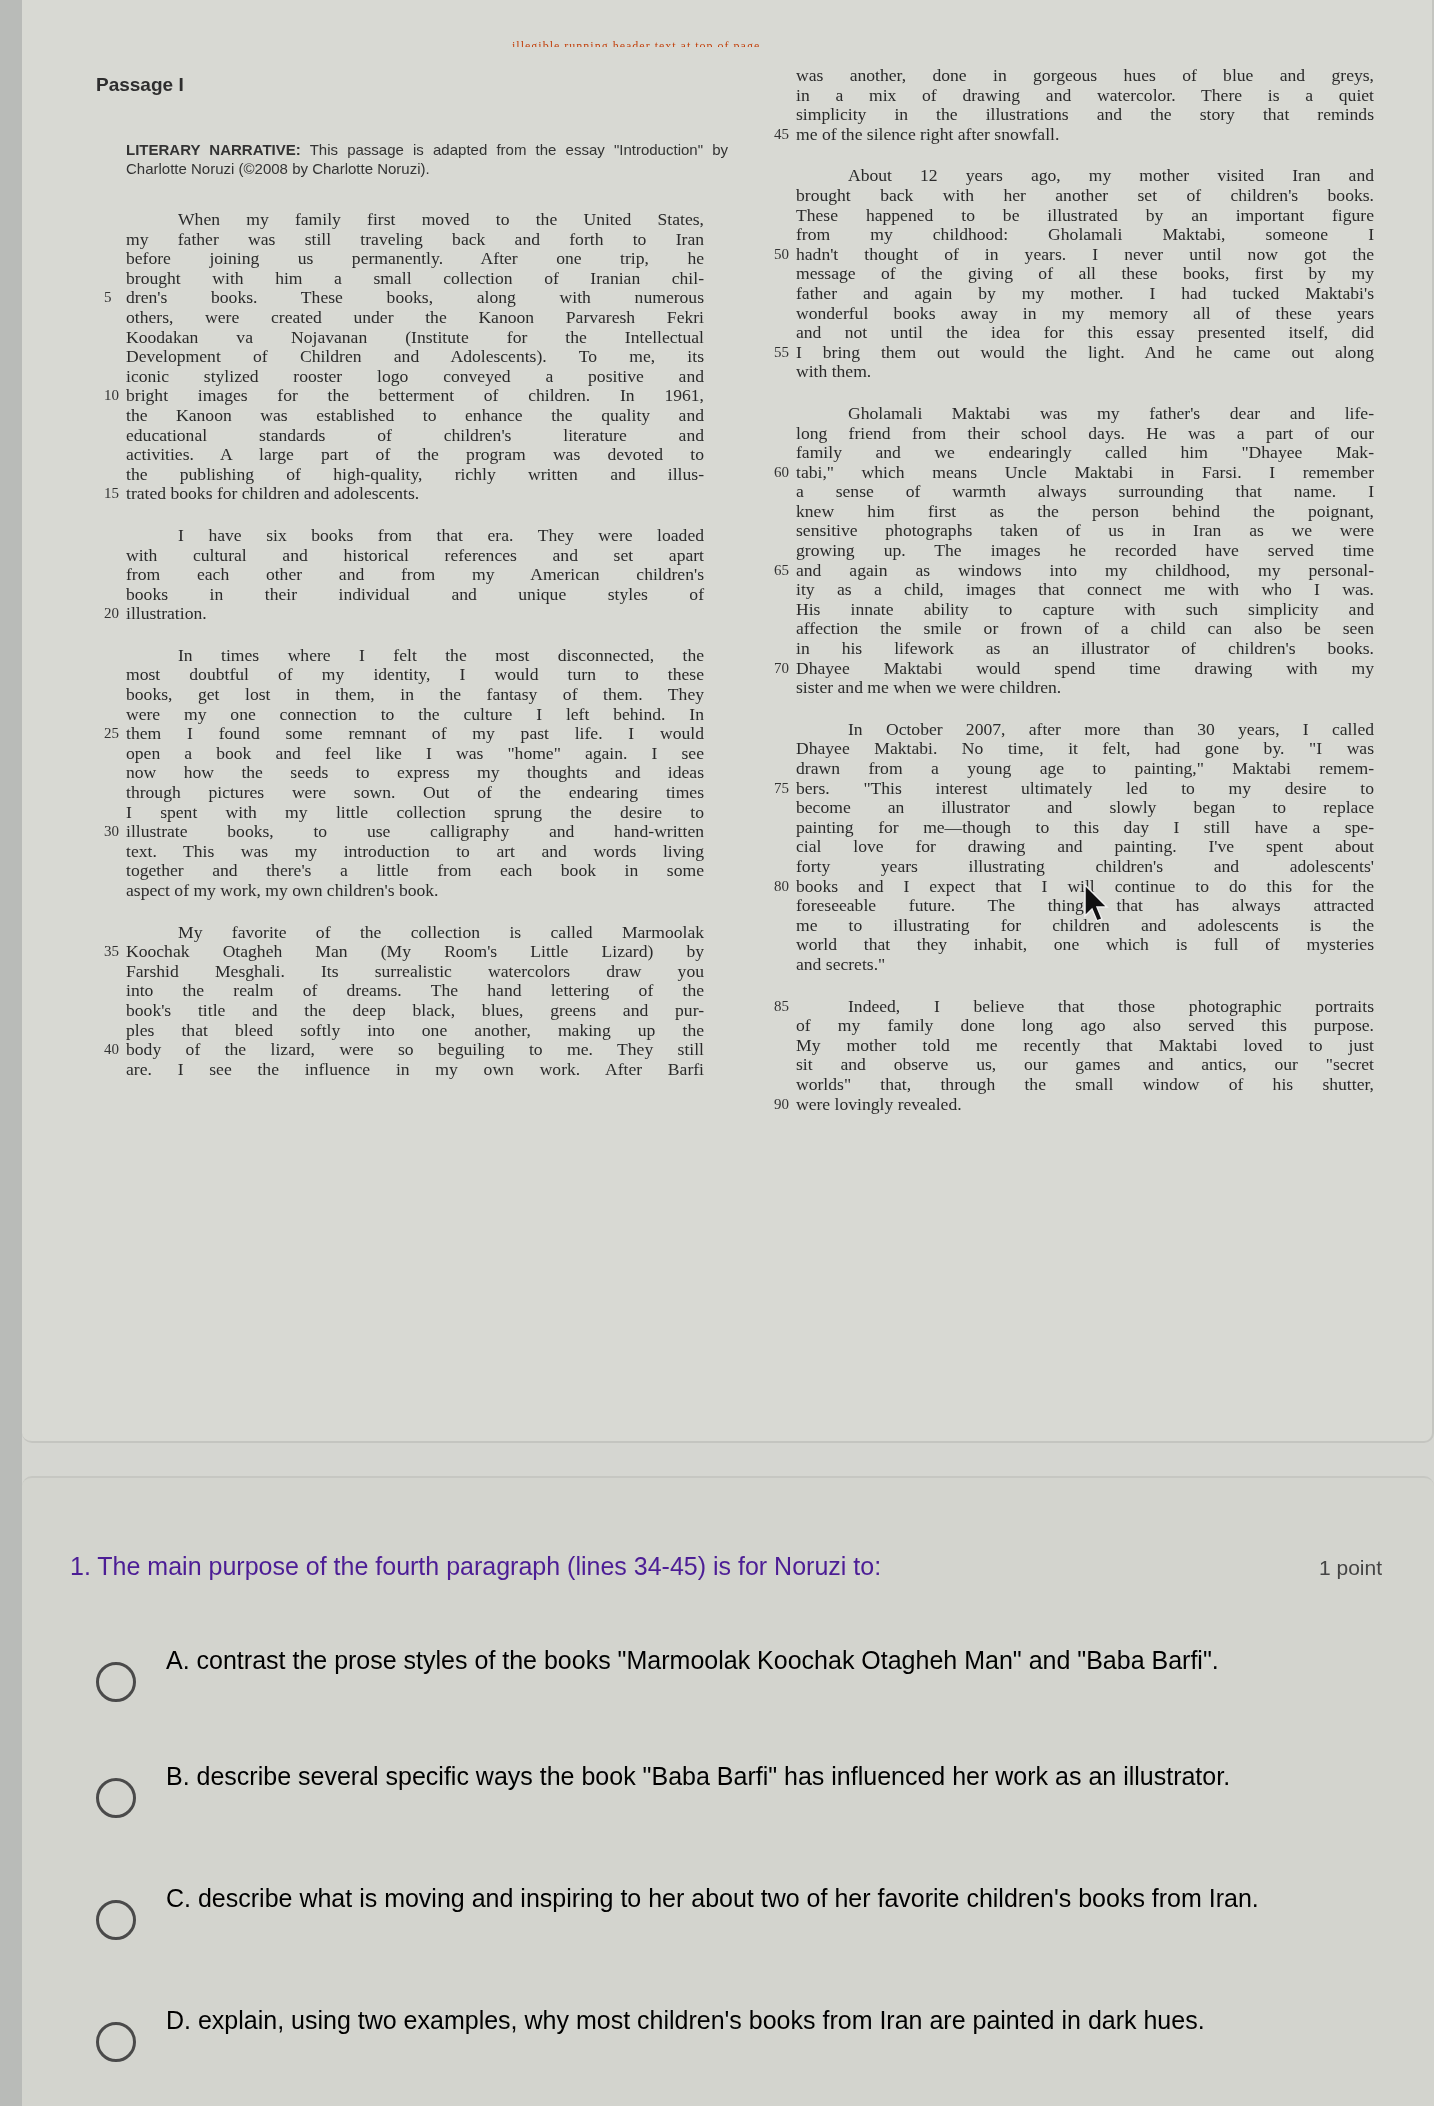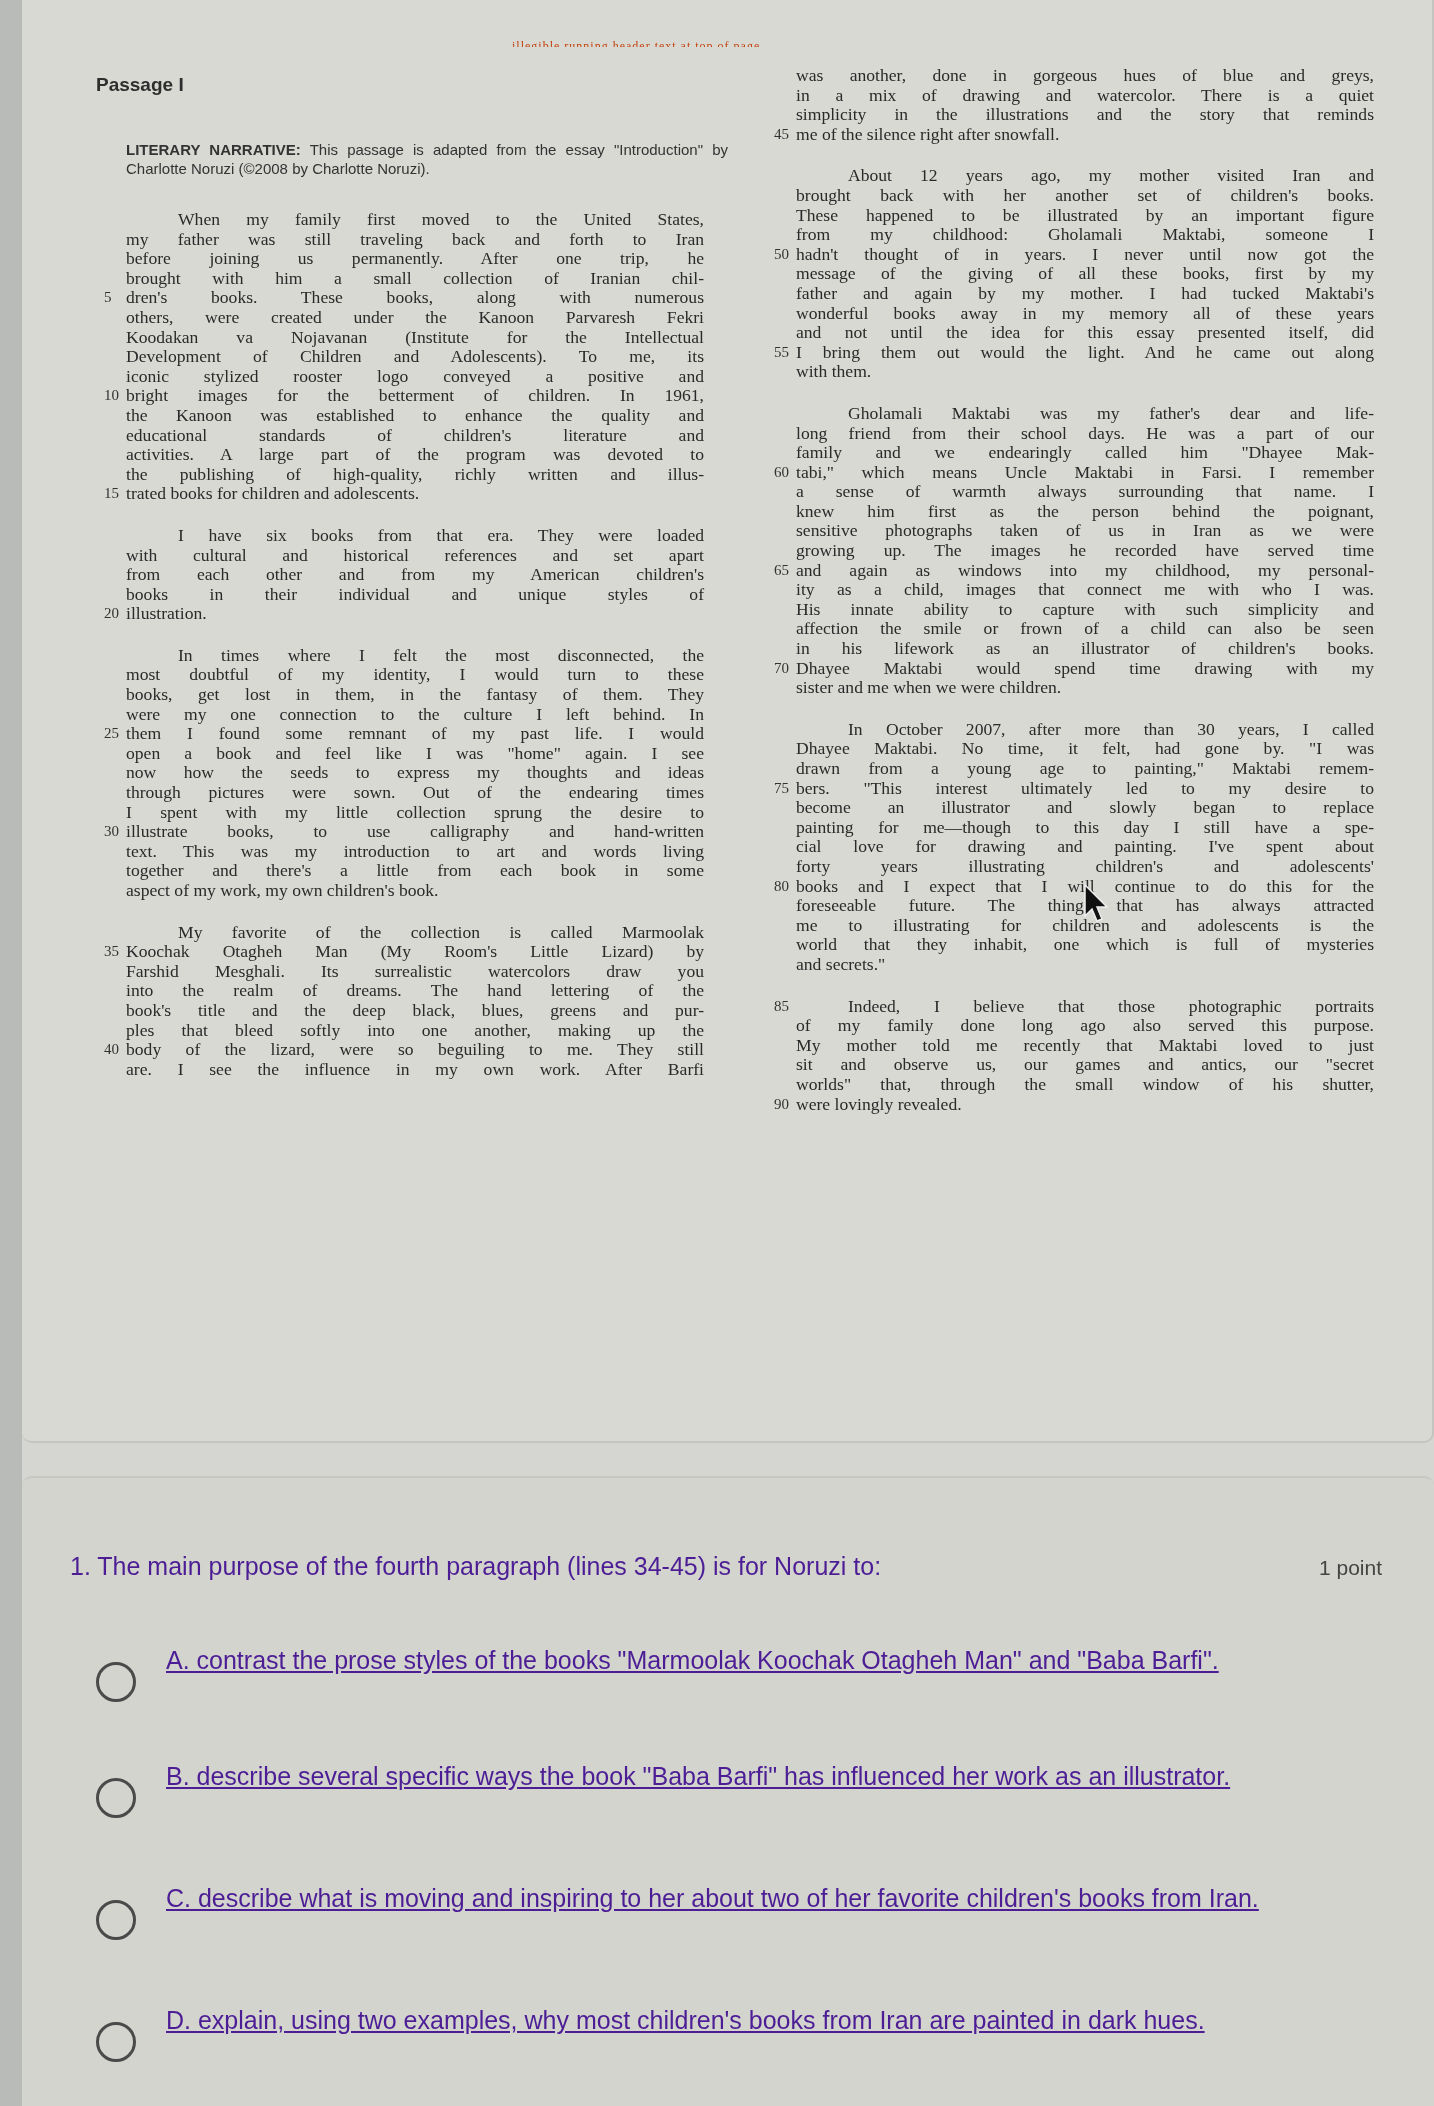--- a/index.html
+++ b/index.html
@@ -77,21 +77,21 @@
       position: absolute; left: 52px; width: 1280px; height: 80px;
       cursor: pointer;
     }
     .radio {
       position: absolute; left: 22px; top: 22px; width: 40px; height: 40px;
       border: 3px solid #4a4a4a; border-radius: 50%; background: transparent;
     }
     .opt-label {
       position: absolute; left: 92px; top: 0; width: 1150px;
       font-family: "Liberation Sans", sans-serif; font-size: 25px;
-      line-height: 40px; color: #4c1d95; text-decoration: underline;
+      line-height: 40px; color: #000000;
     }
   </style>
 </head>
 <body>
 
 <div class="page">
 
   <div class="card-image">
     <div class="running-head">illegible running header text at top of page</div>
     <div class="passage-title">Passage I</div>

